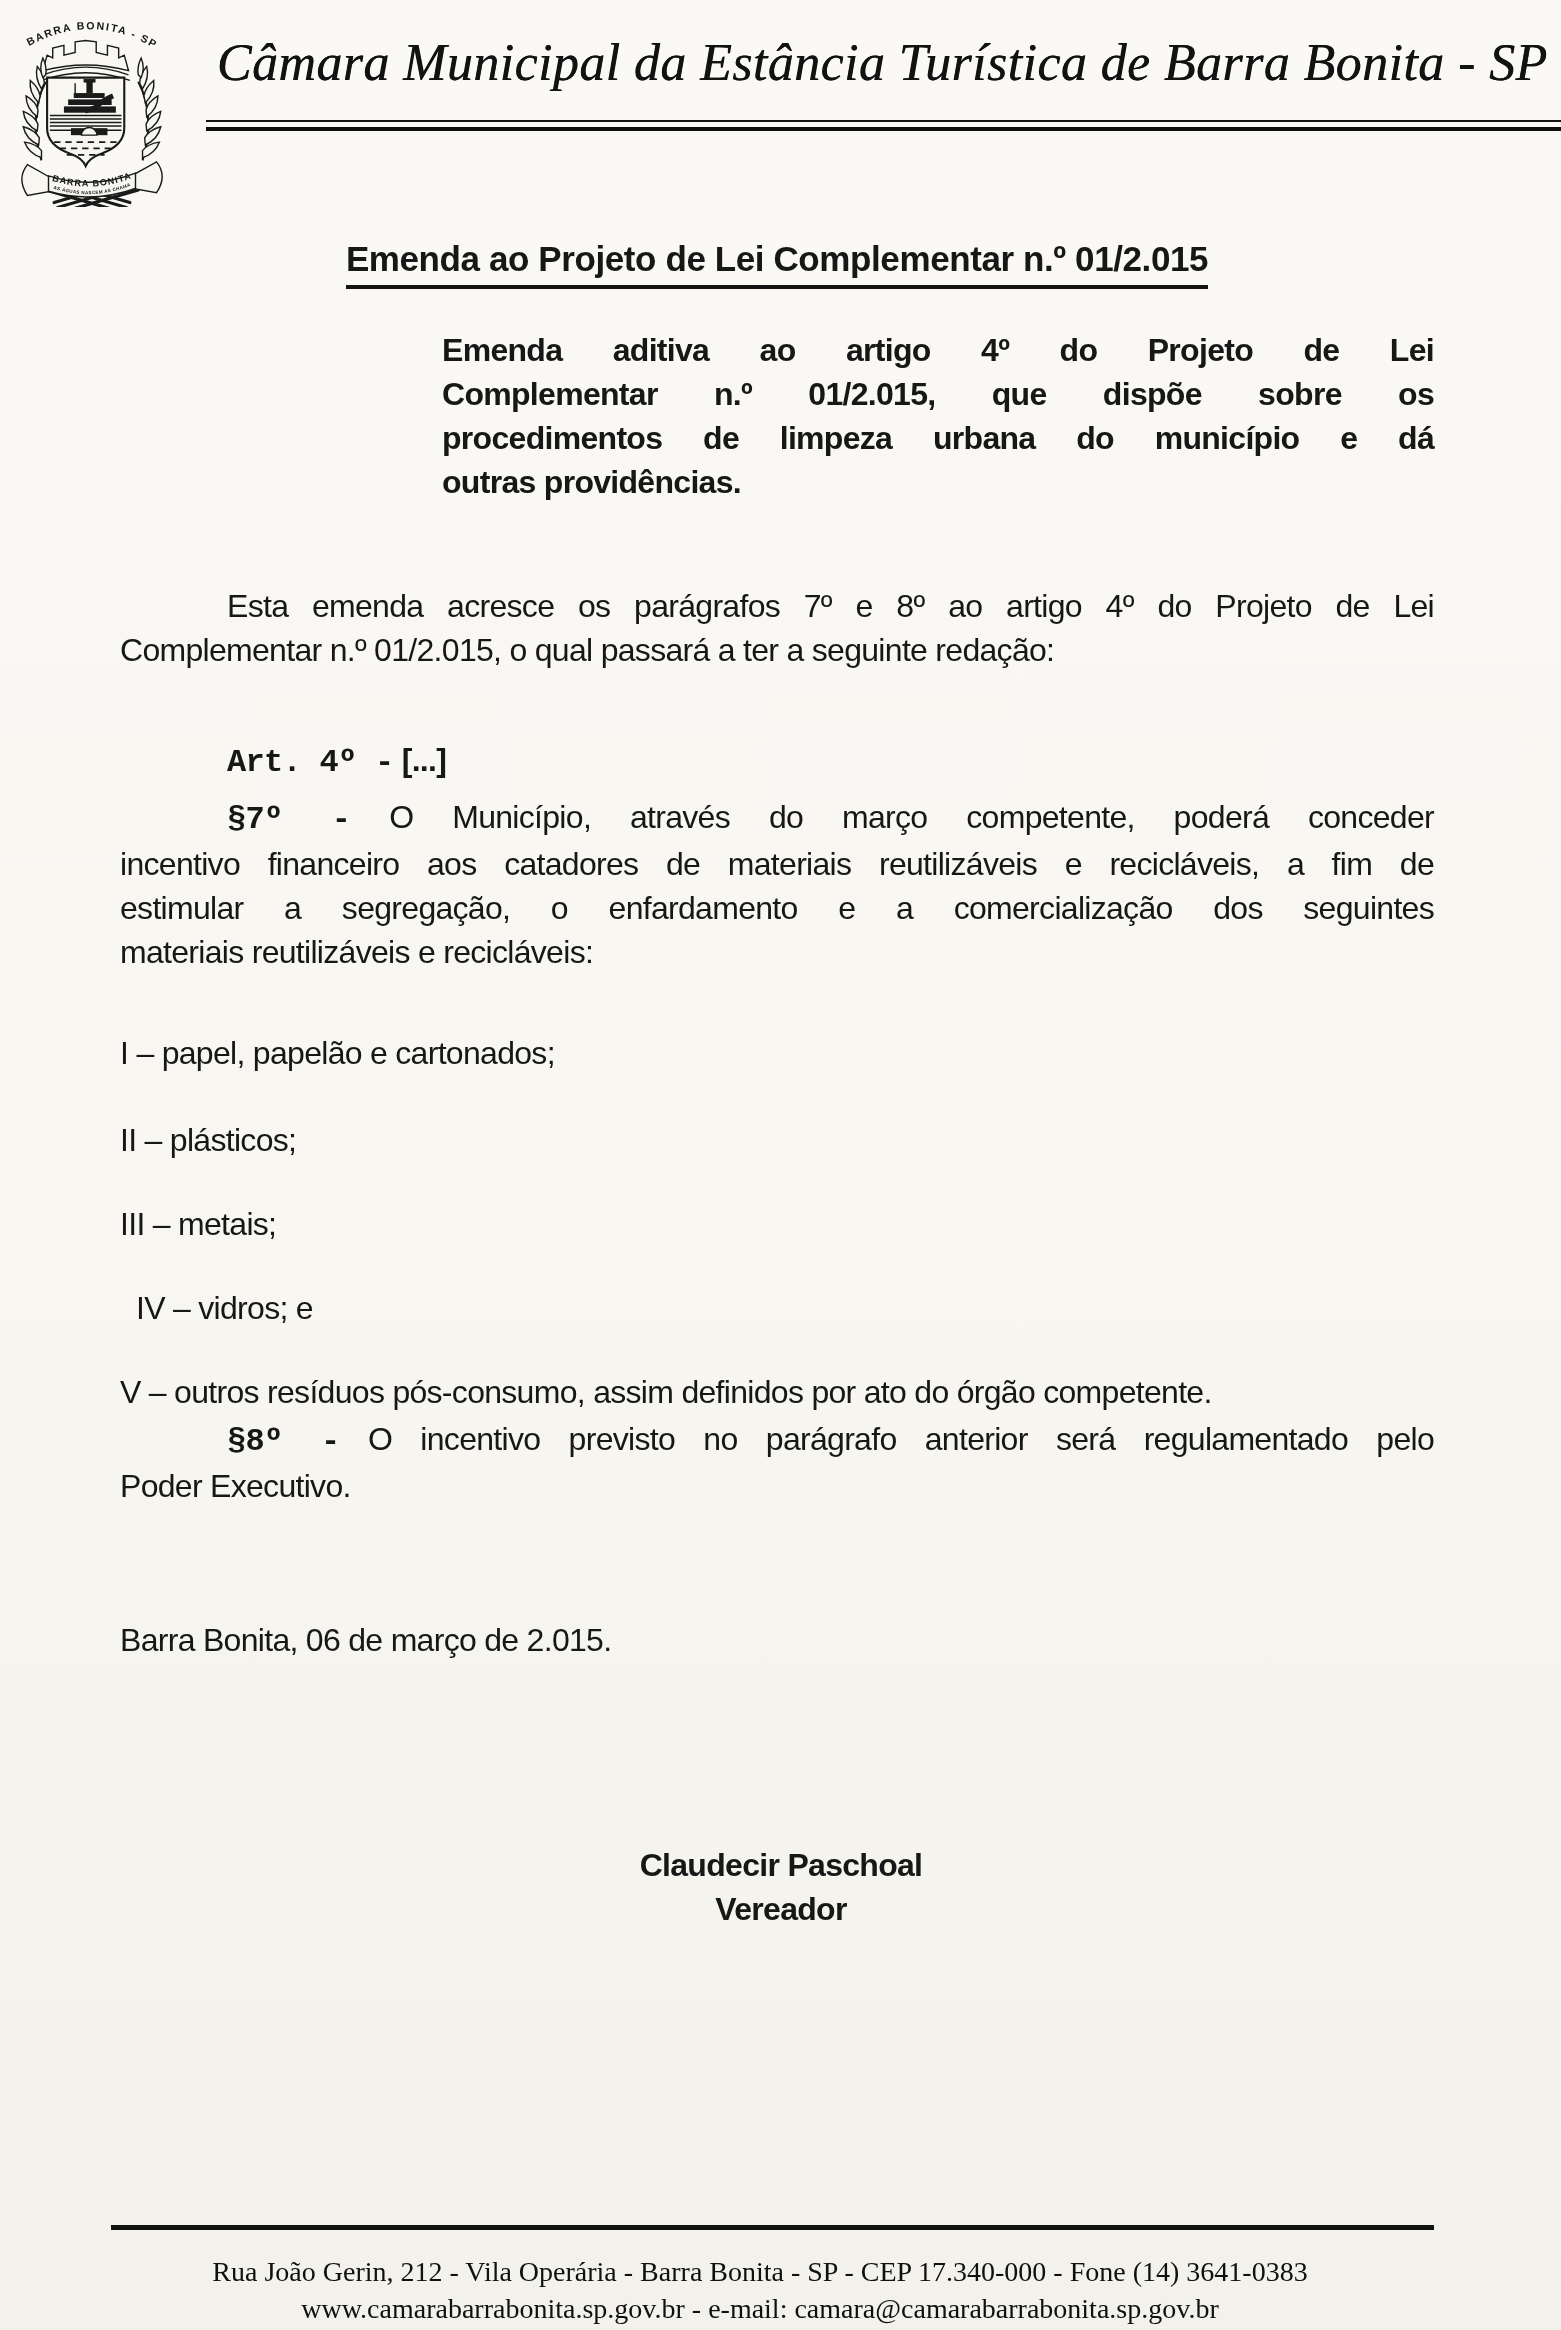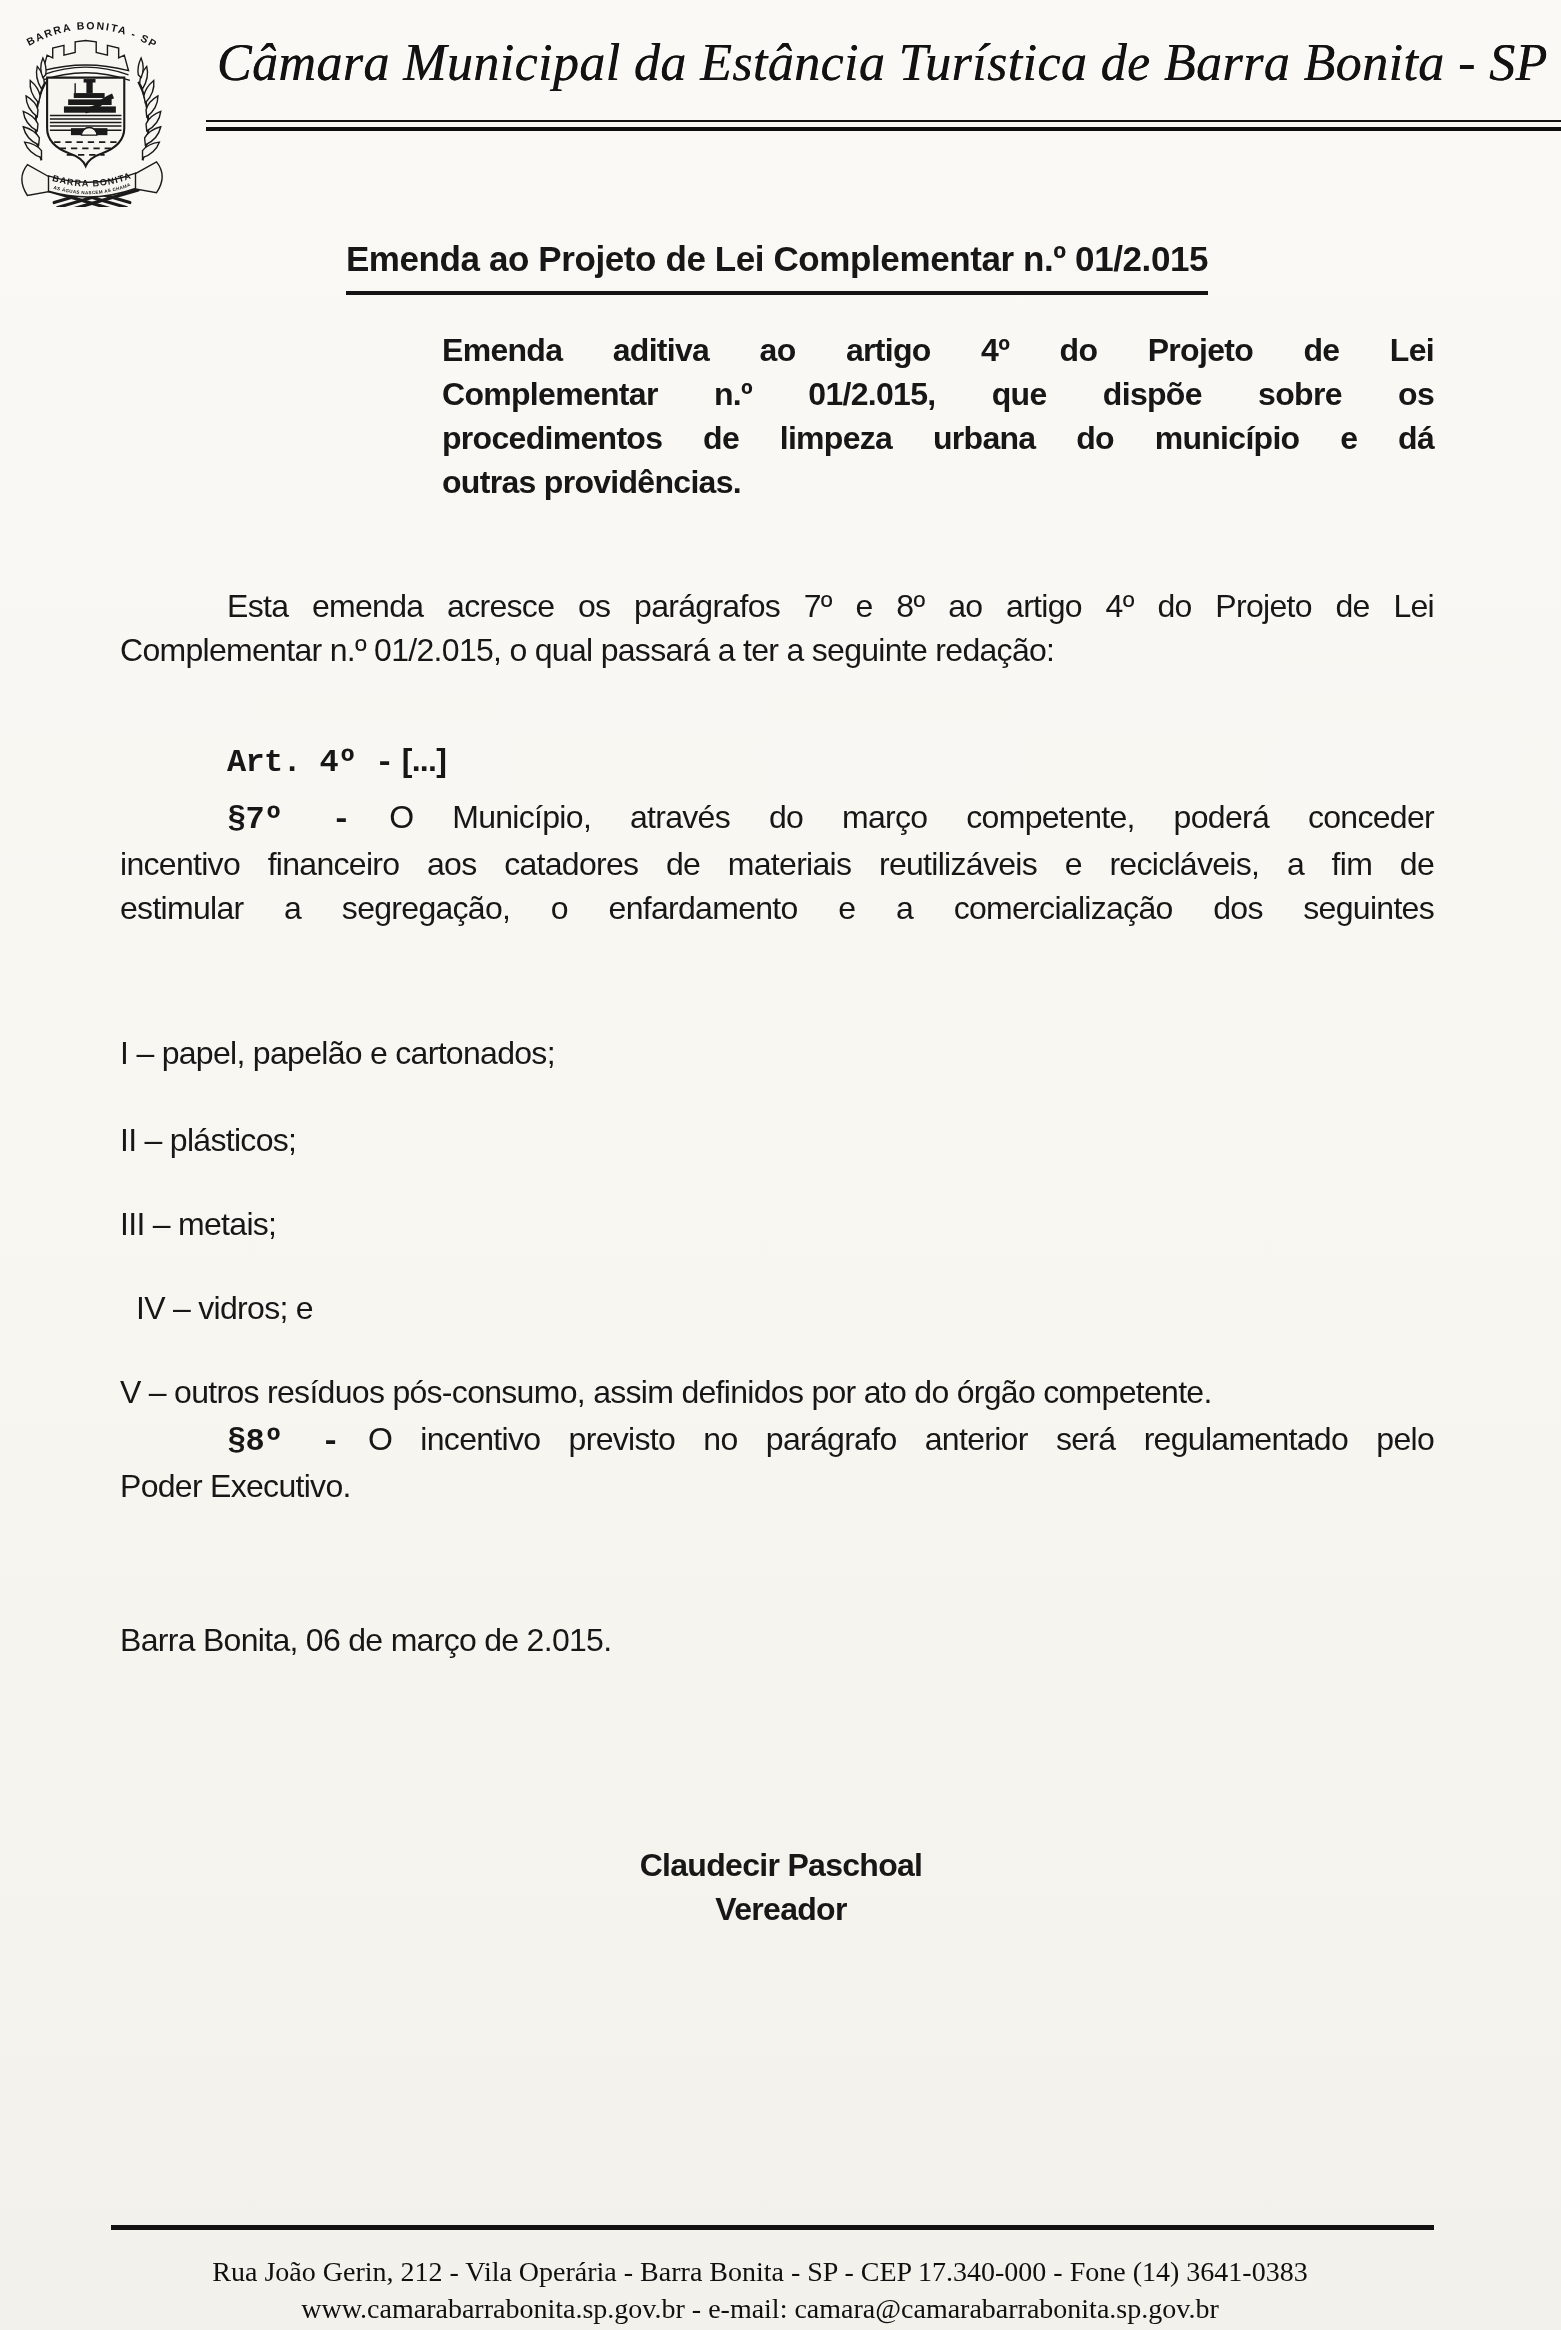--- a/index.html
+++ b/index.html
@@ -14,21 +14,21 @@
     position:absolute; left:208px; right:5.6px; top:35px;
     font-family:"Liberation Serif", serif; font-style:italic; font-weight:normal;
     font-size:52px; line-height:56px; text-align:center; white-space:nowrap;
     letter-spacing:0.4px; color:#121212; text-shadow:0.4px 0 0 #121212;
   }
   .rule-thin  { position:absolute; left:206px; right:0; top:120px; border-top:2.8px solid #131313; }
   .rule-thick { position:absolute; left:206px; right:0; top:127px; border-top:4.9px solid #0f0f0f; }
   
   .doc-title { position:absolute; left:120px; width:1314px; top:239px; margin:0;
                font-size:35px; line-height:39px; font-weight:bold; text-align:center; letter-spacing:-0.4px; }
-  .doc-title .underlined { display:inline-block; border-bottom:4.2px solid #141414; padding-bottom:13px; }
+  .doc-title .underlined { display:inline-block; border-bottom:4.2px solid #141414; padding-bottom:7px; }
   .block { position:absolute; font-size:32px; line-height:44px; letter-spacing:-0.7px; }
   .jline.stretch { text-align:justify; text-align-last:justify; }
   .ind { text-indent:107px; }
   .epigraph { left:442px; width:992px; top:328px; font-weight:bold; }
   .intro { left:120px; width:1314px; top:584px; }
   .article { left:120px; width:1314px; top:706px; font-weight:bold; }
   .para7 { left:120px; width:1314px; top:795px; }
   .para8 { left:120px; width:1314px; top:1417px; }
   .item-1 { left:120px; width:1314px; top:999px; }
   .item-2 { left:120px; width:1314px; top:1086px; }
@@ -148,20 +148,21 @@
     <div class="jline stretch ind">Esta emenda acresce os parágrafos 7º e 8º ao artigo 4º do Projeto de Lei</div>
     <div class="jline">Complementar n.º 01/2.015, o qual passará a ter a seguinte redação:</div>
   </section>
 
   <p class="block article ind"><b>Art. 4º -</b><span> [...]</span></p>
 
   <section class="block para7">
     <div class="jline stretch ind"><b>§7º -</b><span> O Município, através do março competente, poderá conceder</span></div>
     <div class="jline stretch">incentivo financeiro aos catadores de materiais reutilizáveis e recicláveis, a fim de</div>
     <div class="jline stretch">estimular a segregação, o enfardamento e a comercialização dos seguintes</div>
+    <div class="jline">materiais reutilizáveis e recicláveis:</div>
   </section>
 
   <p class="block item-1">I – papel, papelão e cartonados;</p>
   <p class="block item-2">II – plásticos;</p>
   <p class="block item-3">III – metais;</p>
   <p class="block item-4">IV – vidros; e</p>
   <p class="block item-5">V – outros resíduos pós-consumo, assim definidos por ato do órgão competente.</p>
 
   <section class="block para8">
     <div class="jline stretch ind"><b>§8º -</b><span> O incentivo previsto no parágrafo anterior será regulamentado pelo</span></div>

